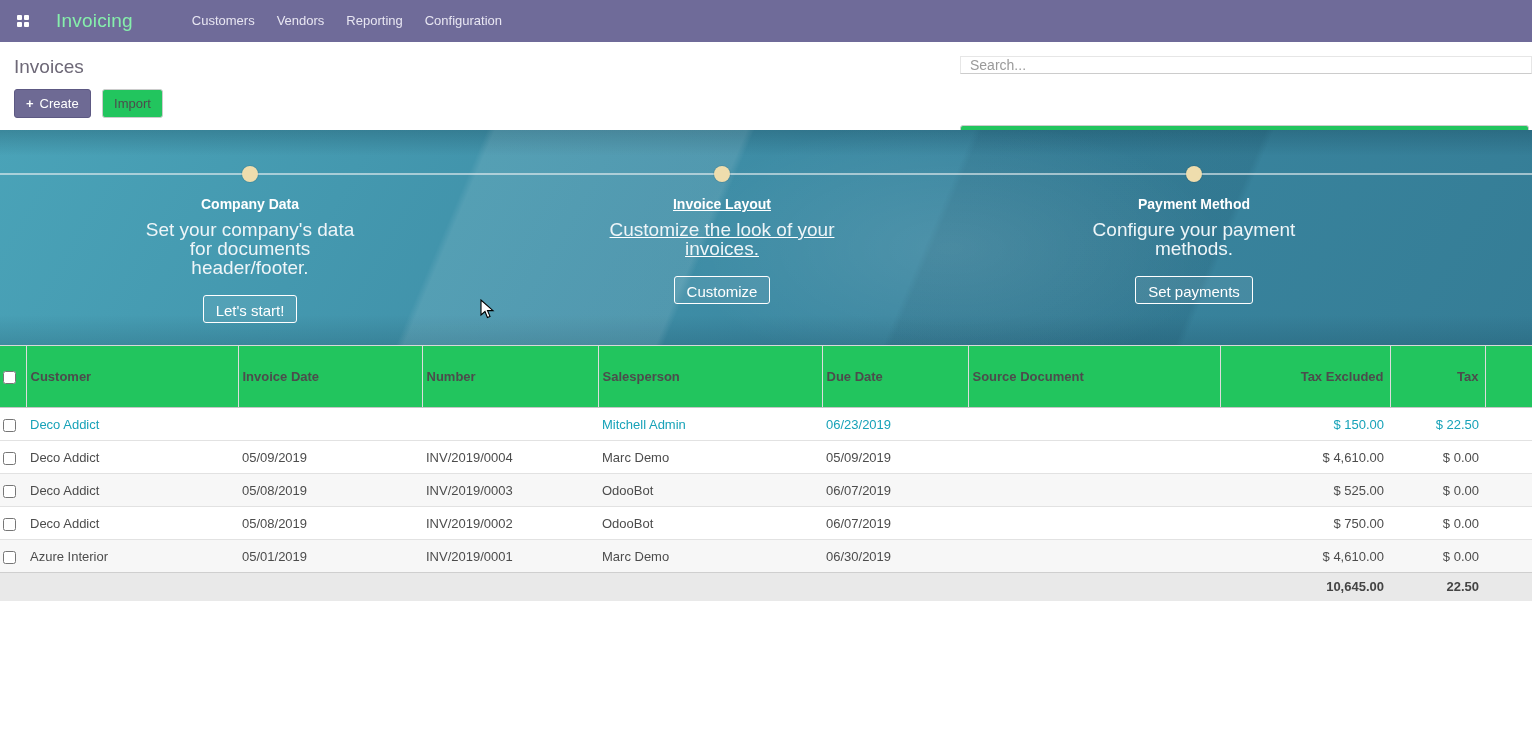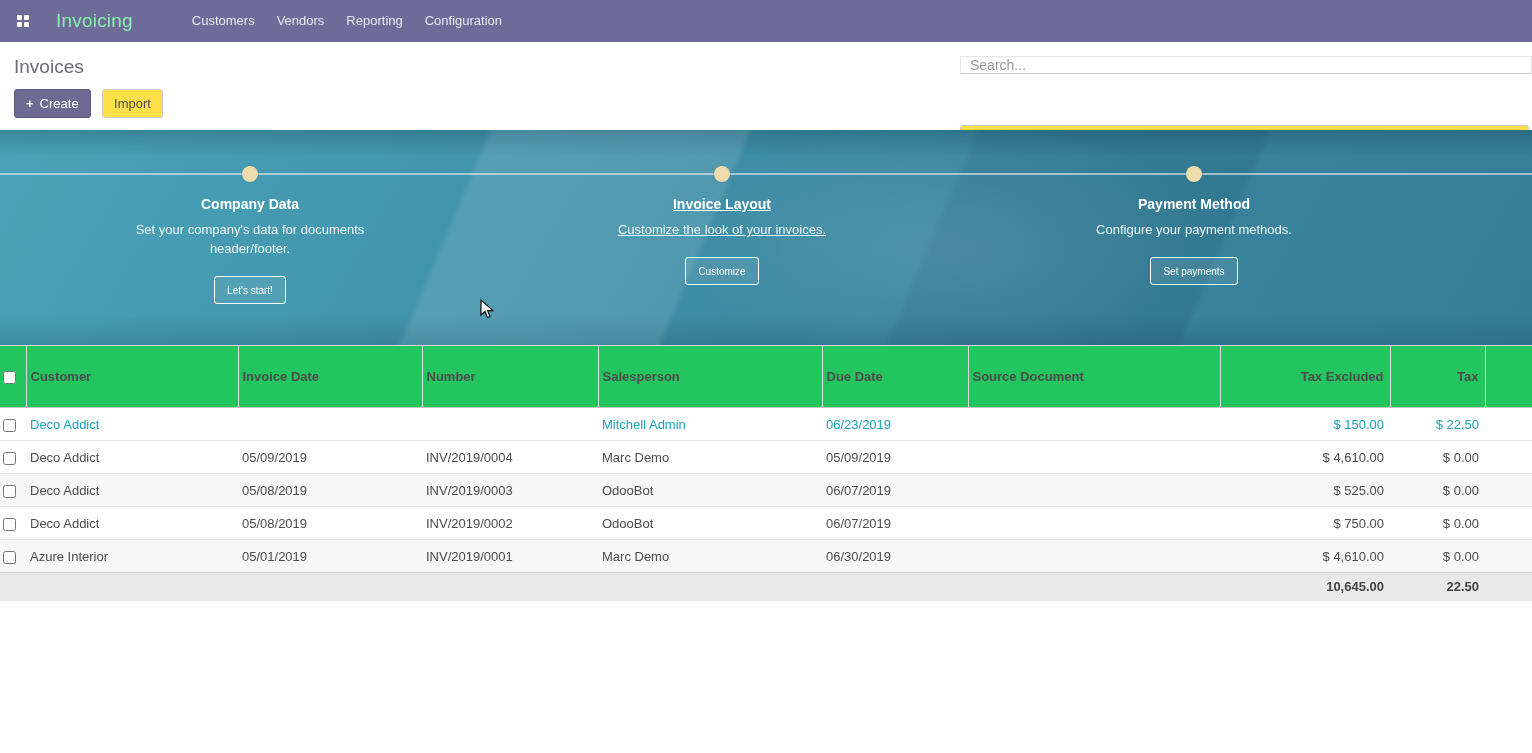--- a/index.html
+++ b/index.html
@@ -16,21 +16,21 @@
   .grid-icon i { width:5px; height:5px; background:#fff; display:block; border-radius:1px; }
   .app-title { color:#86efac; font-size:19px; margin-left:20px; letter-spacing:.2px; cursor:pointer; }
   .nav-menu { display:flex; margin-left:48px; }
   .nav-menu .item { padding:0 11px; line-height:42px; font-size:13px; color:#e8e6f2; cursor:pointer; }
 
   
   .control-panel { height:88px; display:flex; justify-content:space-between; background:#fff; }
   .cp-left { padding:14px 0 0 14px; }
   .cp-title { margin:0 0 11px 0; font-size:19px; font-weight:400; color:#6d6877; }
   .btn { display:inline-flex; align-items:center; font-size:13px; padding:6px 11px; height:29px;
-         border-radius:3px; border:1px solid #ccc; background:#fde047; color:#4c4c4c; cursor:pointer; }
+         border-radius:3px; border:1px solid #ccc; background:#22c55e; color:#4c4c4c; cursor:pointer; }
   .btn-primary { background:var(--primary,#6e6a94); border-color:#5d5983; color:#fff; }
   .btn-primary .plus { font-weight:700; margin-right:6px; font-size:13px; }
   .btn-import { margin-left:7px; }
   .cp-right { width:572px; display:flex; flex-direction:column; padding-top:14px;gap:44px; }
   .search-input { height:27px; width:100%; border:1px solid #e6e6e6; border-bottom-color:#ccc;
                   padding:0 9px; font-size:14px; color:#4c4c4c; outline:none; font-family:inherit; }
   .search-input::placeholder { color:#9a9a9a; }
   .cp-filters { margin-top:7px; display:flex;flex-direction:column; }
   .filter-btn { margin-right:3px; }
   .filter-btn .ico { margin-right:6px; display:inline-flex; align-items:center; font-style:normal; font-size:13px; color:#4c4c4c; }
@@ -48,22 +48,22 @@
       linear-gradient(to bottom, rgba(13,51,68,0.25), rgba(13,51,68,0) 12%, rgba(13,51,68,0) 86%, rgba(13,51,68,0.18)),
       linear-gradient(120deg, #4aa3b8, #3a86a0 60%, #357d96);
   }
   .banner-line { position:absolute; top:43px; left:0; right:0; height:2px; background:rgba(235,240,242,0.6); }
   .dot { position:absolute; top:36px; width:16px; height:16px; border-radius:50%;
          background:var(--dot,#efddad); box-shadow:0 0 0 1px rgba(0,0,0,0.08); }
   .dot-1 { left:242px; } .dot-2 { left:714px; } .dot-3 { left:1186px; }
   .step { position:absolute; top:66px; width:472px; text-align:center; color:#fff; }
   .step-1 { left:14px; } .step-2 { left:486px;text-decoration:underline; } .step-3 { left:958px; }
   .step h3 { margin:0 0 8px 0; font-size:14px; font-weight:700; }
-  .step p { max-width:230px; margin:0 auto 18px auto; font-size:13px; line-height:19px; color:#eef5f8; }
-  .step-btn { background:rgba(255,255,255,0.08); border:1px solid #fff; color:#fff; font-size:10px;
+  .step p { max-width:230px; margin:0 auto 18px auto; font-size:19px; line-height:19px; color:#eef5f8; }
+  .step-btn { background:rgba(255,255,255,0.08); border:1px solid #fff; color:#fff; font-size:15px;
               padding:6px 12px; height:28px; border-radius:3px; cursor:pointer; font-family:inherit; }
 
   
   .invoice-table { width:100%; border-collapse:collapse; table-layout:fixed; font-size:13px; color:#4c4c4c; }
   .invoice-table thead th {
     background:#22c55e; border-top:1px solid #d8d8d8; border-bottom:1px solid #c6c6c6;
     border-left:1px solid #dcdcdc; padding:23px 4px; height:26px; text-align:left; font-weight:700;
     overflow:hidden; white-space:nowrap;
   }
   .invoice-table thead th:first-child { border-left:none; }

